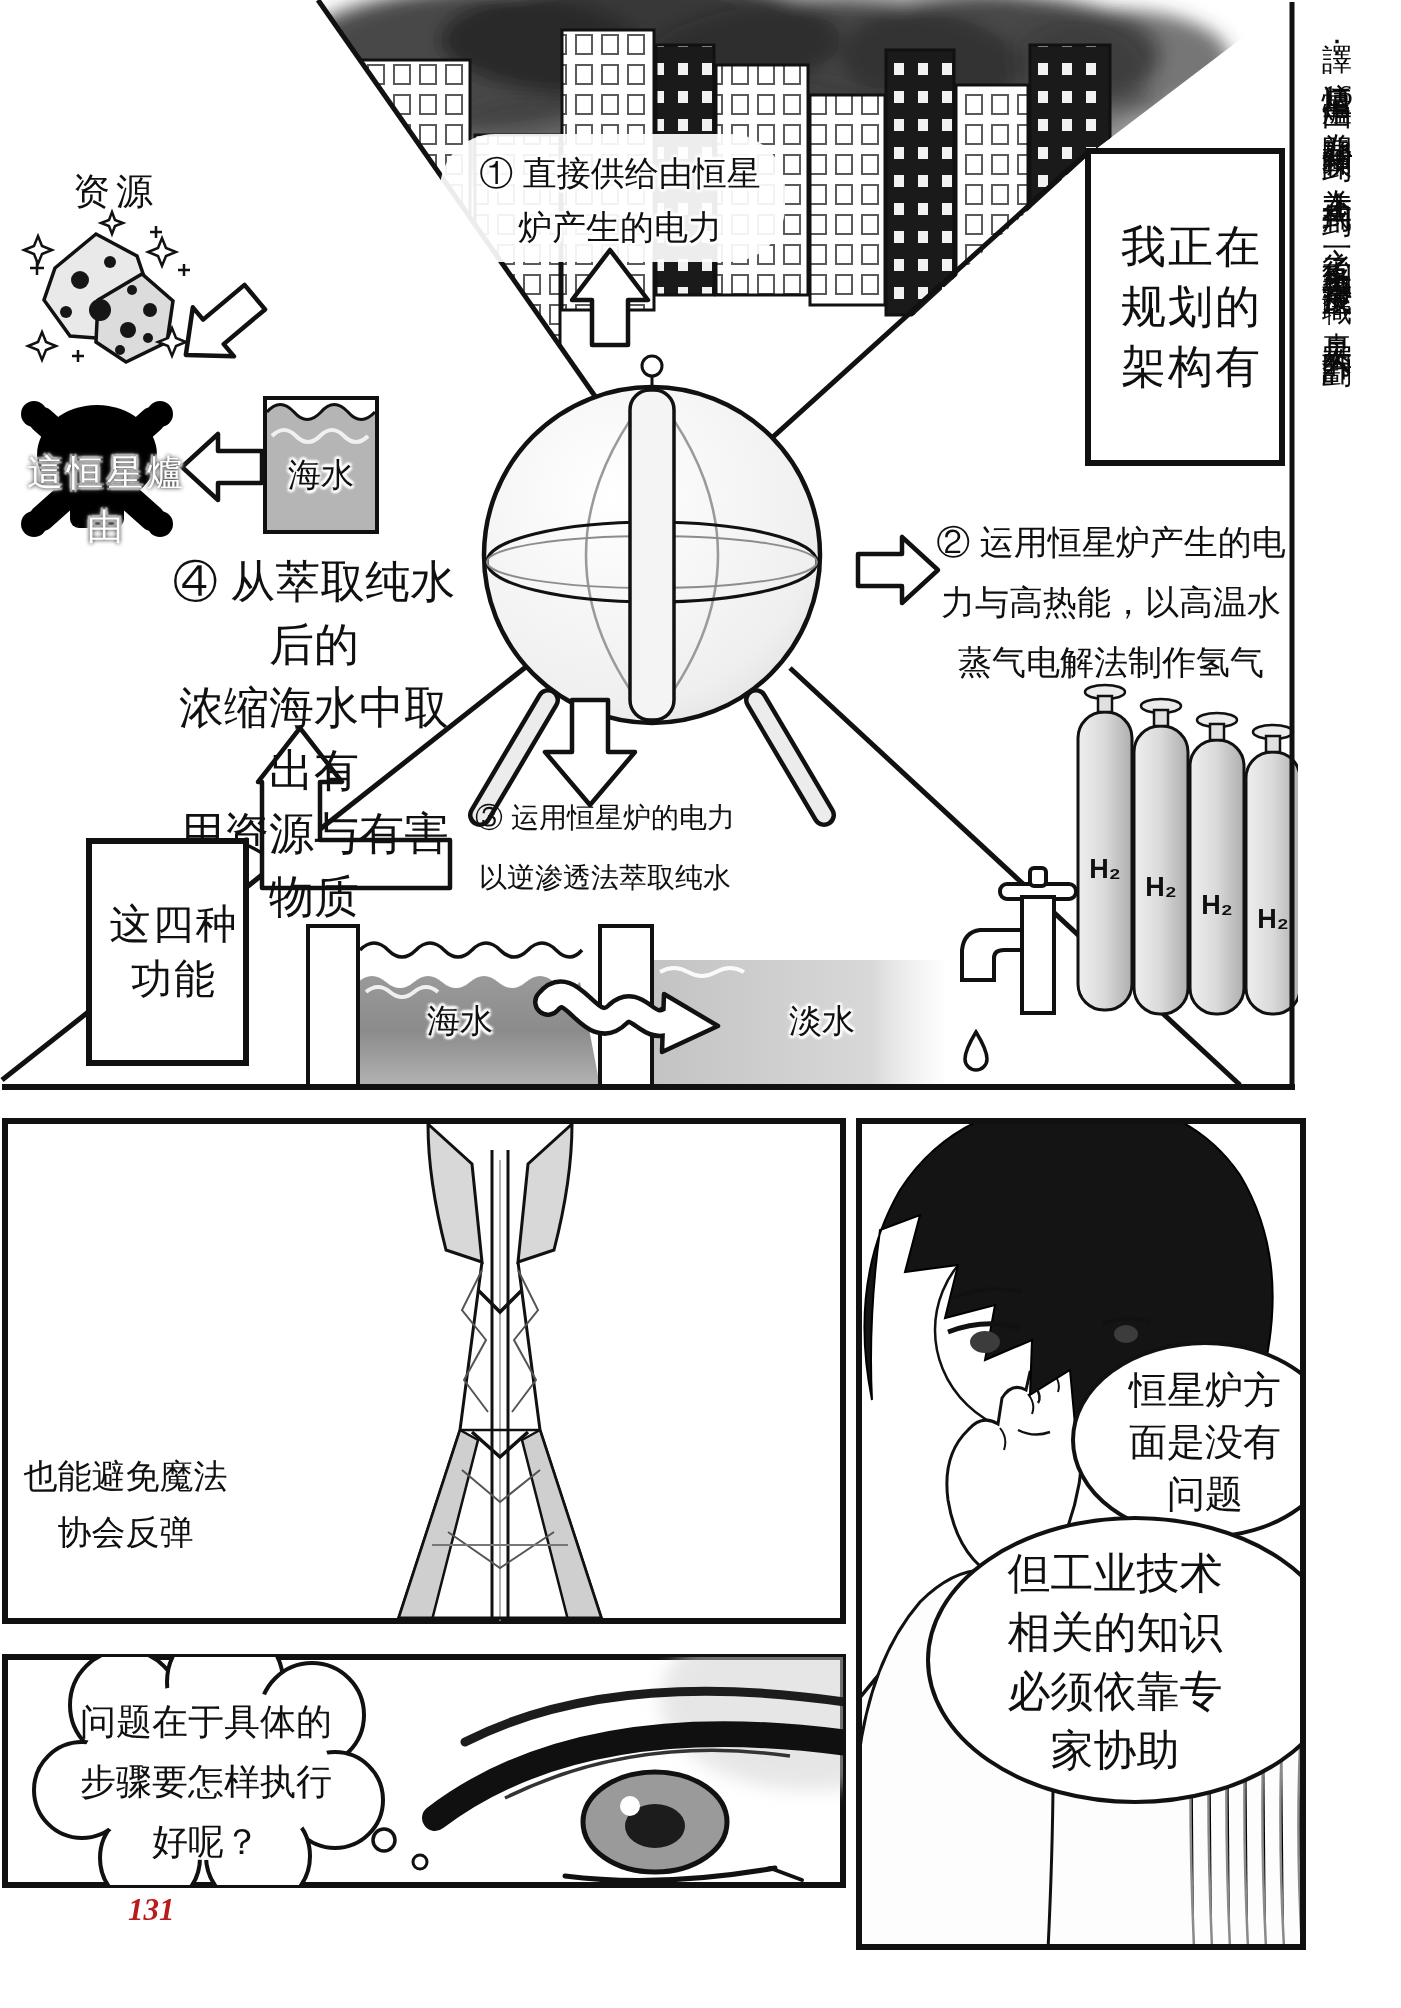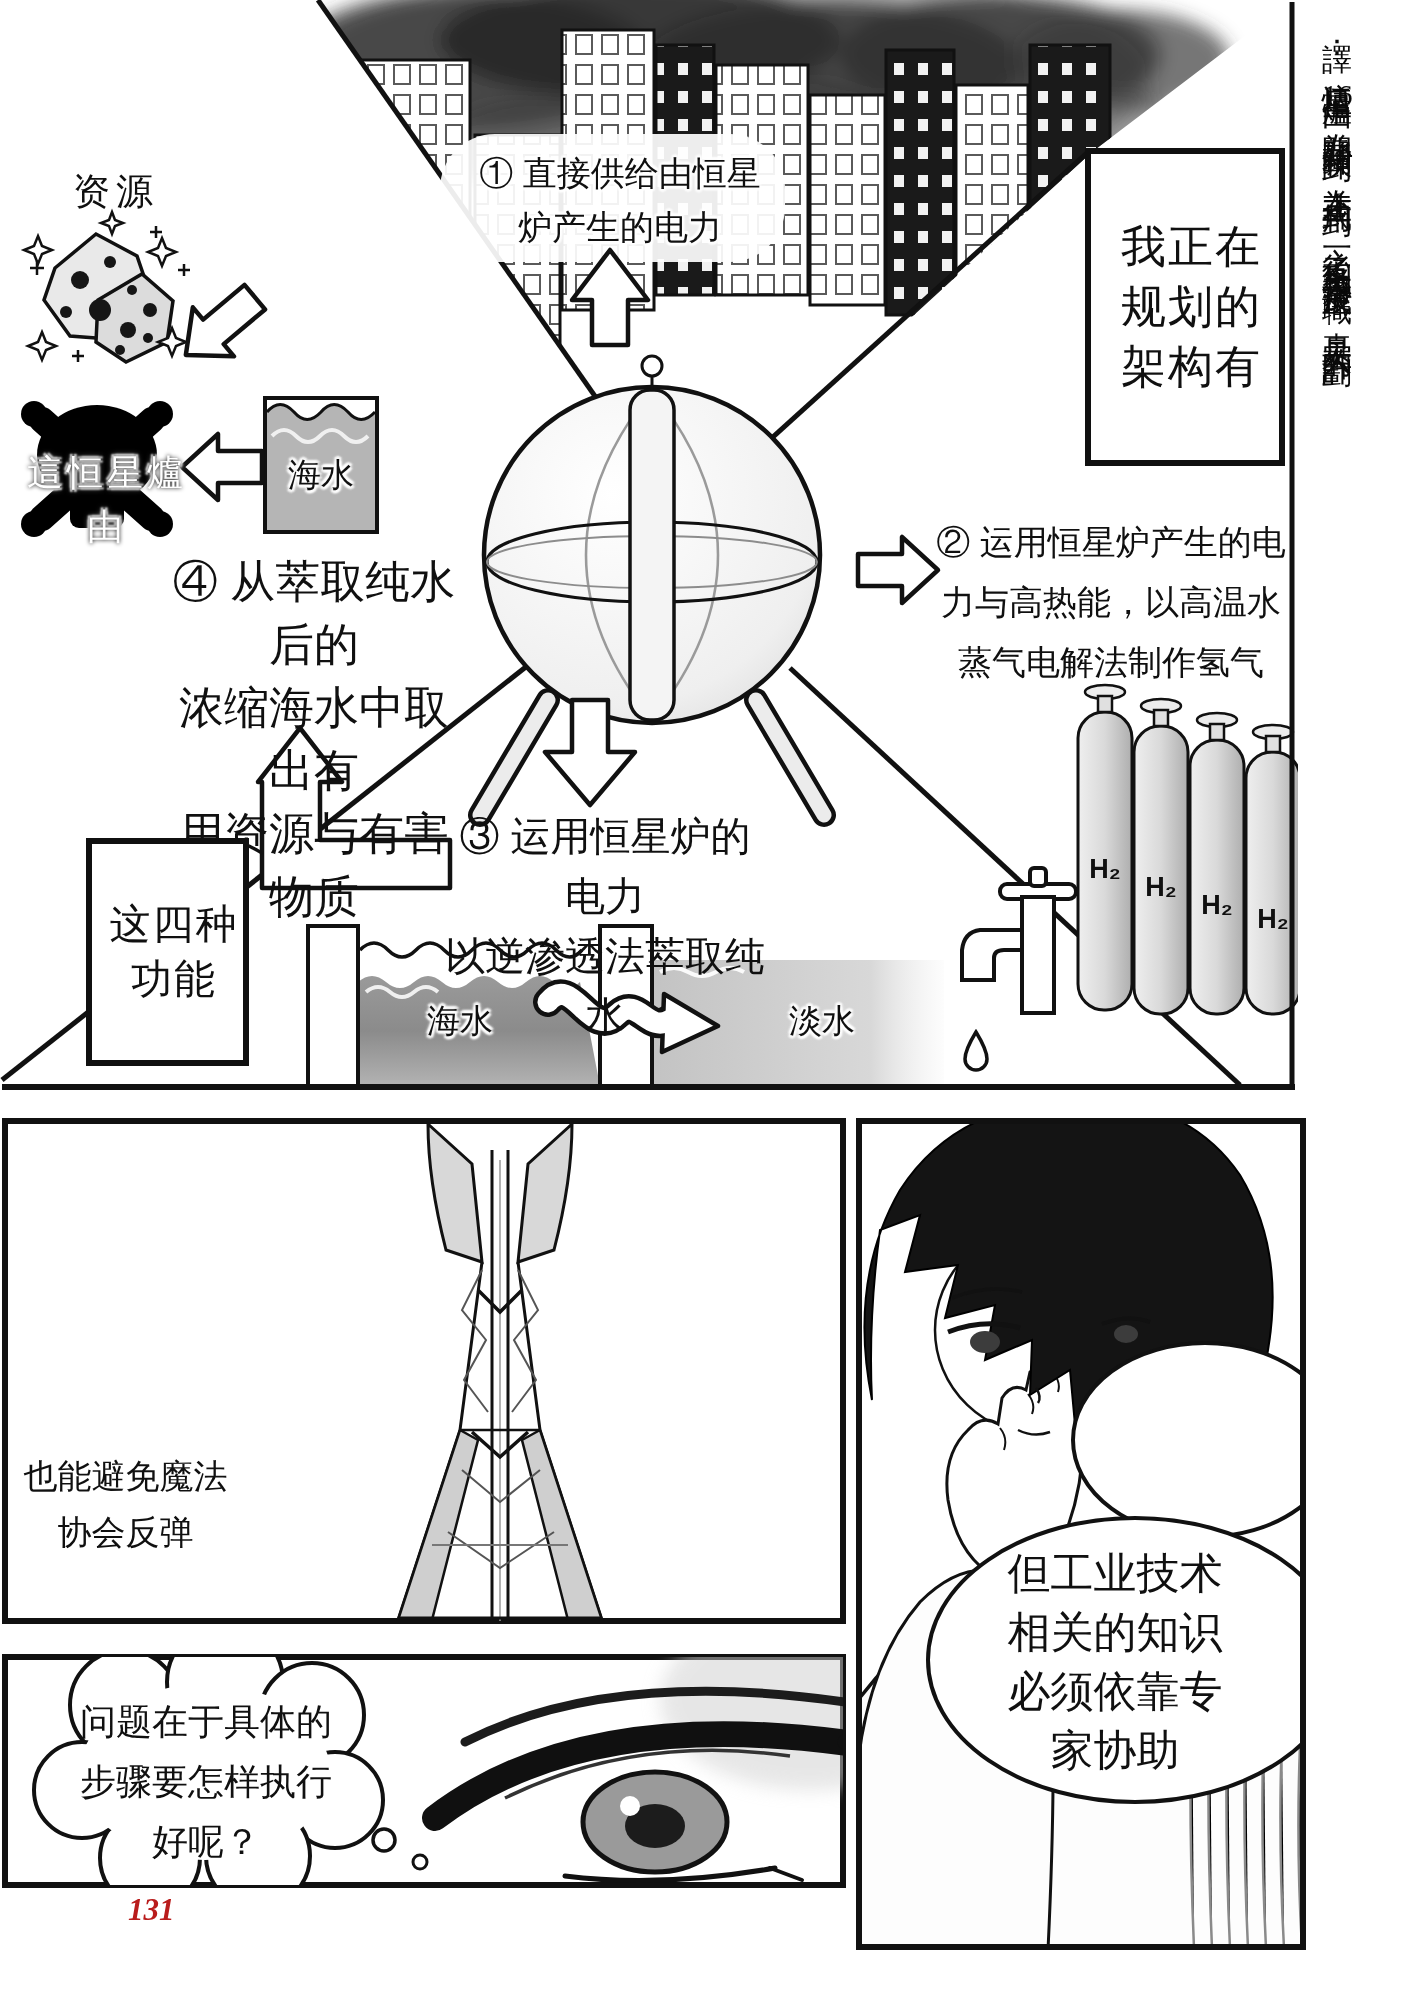--- a/index.html
+++ b/index.html
@@ -336,21 +336,21 @@
       <circle cx="384" cy="1840" r="11" fill="#fff" stroke="#111" stroke-width="3.5"></circle>
       <circle cx="420" cy="1862" r="7" fill="#fff" stroke="#111" stroke-width="3"></circle>
     </g>
   </g>
 </svg>
 
 <div class="t halo" style="left:450px;top:146px;width:340px;font-size:34px;line-height:54px;">① 直接供给由恒星<br>炉产生的电力</div>
 
 <div class="t" style="left:925px;top:512px;width:372px;font-size:34px;line-height:60px;">② 运用恒星炉产生的电<br>力与高热能，以高温水<br>蒸气电解法制作氢气</div>
 
-<div class="t" style="left:440px;top:806px;width:330px;font-size:40px;line-height:60px;">③ 运用恒星炉的电力<br>以逆渗透法萃取纯水</div>
+<div class="t" style="left:440px;top:788px;width:330px;font-size:28px;line-height:60px;">③ 运用恒星炉的电力<br>以逆渗透法萃取纯水</div>
 
 <div class="t" style="left:158px;top:550px;width:312px;font-size:45px;line-height:63px;">④ 从萃取纯水后的<br>浓缩海水中取出有<br>用资源与有害物质</div>
 
 <div class="t" style="left:46px;top:164px;width:140px;font-size:37px;letter-spacing:6px;">资源</div>
 
 <div class="t whalo" style="left:18px;top:446px;width:178px;font-size:36px;letter-spacing:4px;color:#fff;">這恒星爐由</div>
 
 <div class="t halo" style="left:265px;top:450px;width:112px;font-size:33px;">海水</div>
 
 <div class="t halo" style="left:400px;top:996px;width:120px;font-size:33px;">海水</div>
@@ -358,20 +358,21 @@
 <div class="t halo" style="left:762px;top:996px;width:120px;font-size:33px;">淡水</div>
 
 <div class="box" style="left:1085px;top:148px;width:175px;height:306px;font-size:45px;gap:24px;letter-spacing:2px;">我正在<br>规划的<br>架构有</div>
 
 <div class="box" style="left:86px;top:838px;width:138px;height:216px;font-size:41px;gap:24px;letter-spacing:2px;">这四种<br>功能</div>
 
 
 <div class="t" style="left:8px;top:1448px;width:235px;font-size:34px;line-height:56px;">也能避免魔法<br>协会反弹</div>
 
 
+<div class="t" style="left:1085px;top:1364px;width:240px;font-size:38px;line-height:52px;">恒星炉方<br>面是没有<br>问题</div>
 
 <div class="t" style="left:935px;top:1544px;width:360px;font-size:43px;line-height:59px;">但工业技术<br>相关的知识<br>必须依靠专<br>家协助</div>
 
 <div class="t" style="left:60px;top:1692px;width:292px;font-size:36px;line-height:60px;">问题在于具体的<br>步骤要怎样执行<br>好呢？</div>
 
 <div class="sidebar" style="left:1316px;top:20px;height:1560px;font-size:30px;">
   <span>譯：這恒星爐由</span><span class="tcy">16</span><span>卷開始鋪陳到</span><span class="tcy">24</span><span>卷才正式用到，之後一直到大學篇變成正職，真是宏大的計劃</span>
 </div>
 
 <div class="pagenum" style="left:128px;top:1892px;font-size:31px;">131</div>

